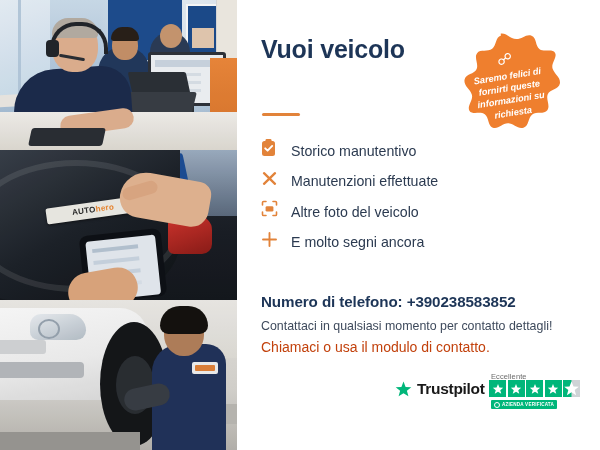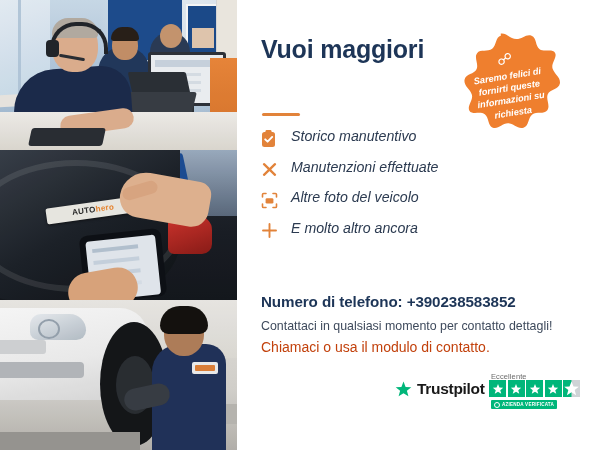--- a/index.html
+++ b/index.html
@@ -99,21 +99,21 @@
 
   
   .badge{position:absolute;left:214px;top:31px;width:117px;height:117px;transform:rotate(-9deg);}
   .badge svg{position:absolute;inset:0;}
   .badge .bhead{position:absolute;left:0;right:0;top:20px;text-align:center;color:#fff;font-size:15px;line-height:15px;}
   .badge .btext{position:absolute;left:10px;right:10px;top:39px;text-align:center;color:#fff;
     font-size:9.2px;line-height:12.2px;font-weight:700;font-style:italic;}
 
   
   .list{position:absolute;left:24px;top:128px;width:330px;}
-  .row{position:relative;height:30.5px;display:flex;align-items:flex-start;font-style:italic;}
+  .row{position:relative;height:30.5px;display:flex;align-items:flex-end;}
   .ico{width:30px;height:22px;flex:0 0 30px;display:flex;align-items:center;justify-content:flex-start;color:#e2833a;}
   .row .lbl{font-size:14.2px;color:#2b3a50;}
 
   
   .phone-h{position:absolute;left:24px;top:293px;font-size:15.2px;font-weight:700;color:#1d3557;letter-spacing:-.1px;}
   .phone-s1{position:absolute;left:24px;top:319px;font-size:12.4px;color:#3e4a5c;}
   .phone-s2{position:absolute;left:24px;top:339px;font-size:14px;color:#c2410c;}
 
   
   .tp{position:absolute;left:158px;top:374px;width:196px;height:42px;}
@@ -199,21 +199,21 @@
       <div class="whair"></div>
       <div class="glove"></div>
       <div class="logo"></div>
       <div class="photo-ov"></div>
     </div>
   </div>
 
   <div class="panel">
 
     <div class="heading">
-      <div>Vuoi maggiori</div>
+      <div>Vuoi veicolo</div>
     </div>
     <div class="rule"></div>
 
     <div class="badge">
       <svg viewBox="0 0 120 120">
         <path fill="#ef7f2e" d="M60 2c6 0 9 7 15 8s11-4 16-1 2 11 6 15 13 1 15 6-6 10-5 16 7 10 5 16-11 4-14 9 1 12-3 16-11-1-16 2-5 11-11 12-9-6-15-7-11 5-16 2-2-11-6-15-13-1-15-6 6-10 5-16-7-10-5-16 11-4 14-9-1-12 3-16 11 1 16-2 5-11 11-12z"></path>
       </svg>
       <div class="bhead">☍</div>
       <div class="btext">Saremo felici di fornirti queste informazioni su richiesta</div>
     </div>
@@ -262,21 +262,21 @@
 
       <div class="row">
         <span class="ico">
           <svg width="17" height="17" viewBox="0 0 17 17">
               <g stroke="#e2833a" stroke-width="1.9" stroke-linecap="round">
                 <path d="M8.5 2v13"></path>
                 <path d="M2 8.5h13"></path>
               </g>
             </svg>
         </span>
-        <span class="lbl">E molto altro ancora</span>
+        <span class="lbl">E molto segni ancora</span>
       </div>
     </div>
 
     <div class="phone-h">Numero di telefono: +390238583852</div>
     <div class="phone-s1">Contattaci in qualsiasi momento per contatto dettagli!</div>
     <div class="phone-s2">Chiamaci o usa il modulo di contatto.</div>
 
     <div class="tp">
       <div class="tp-logo">
         <svg width="17" height="17" viewBox="0 0 17 17">

